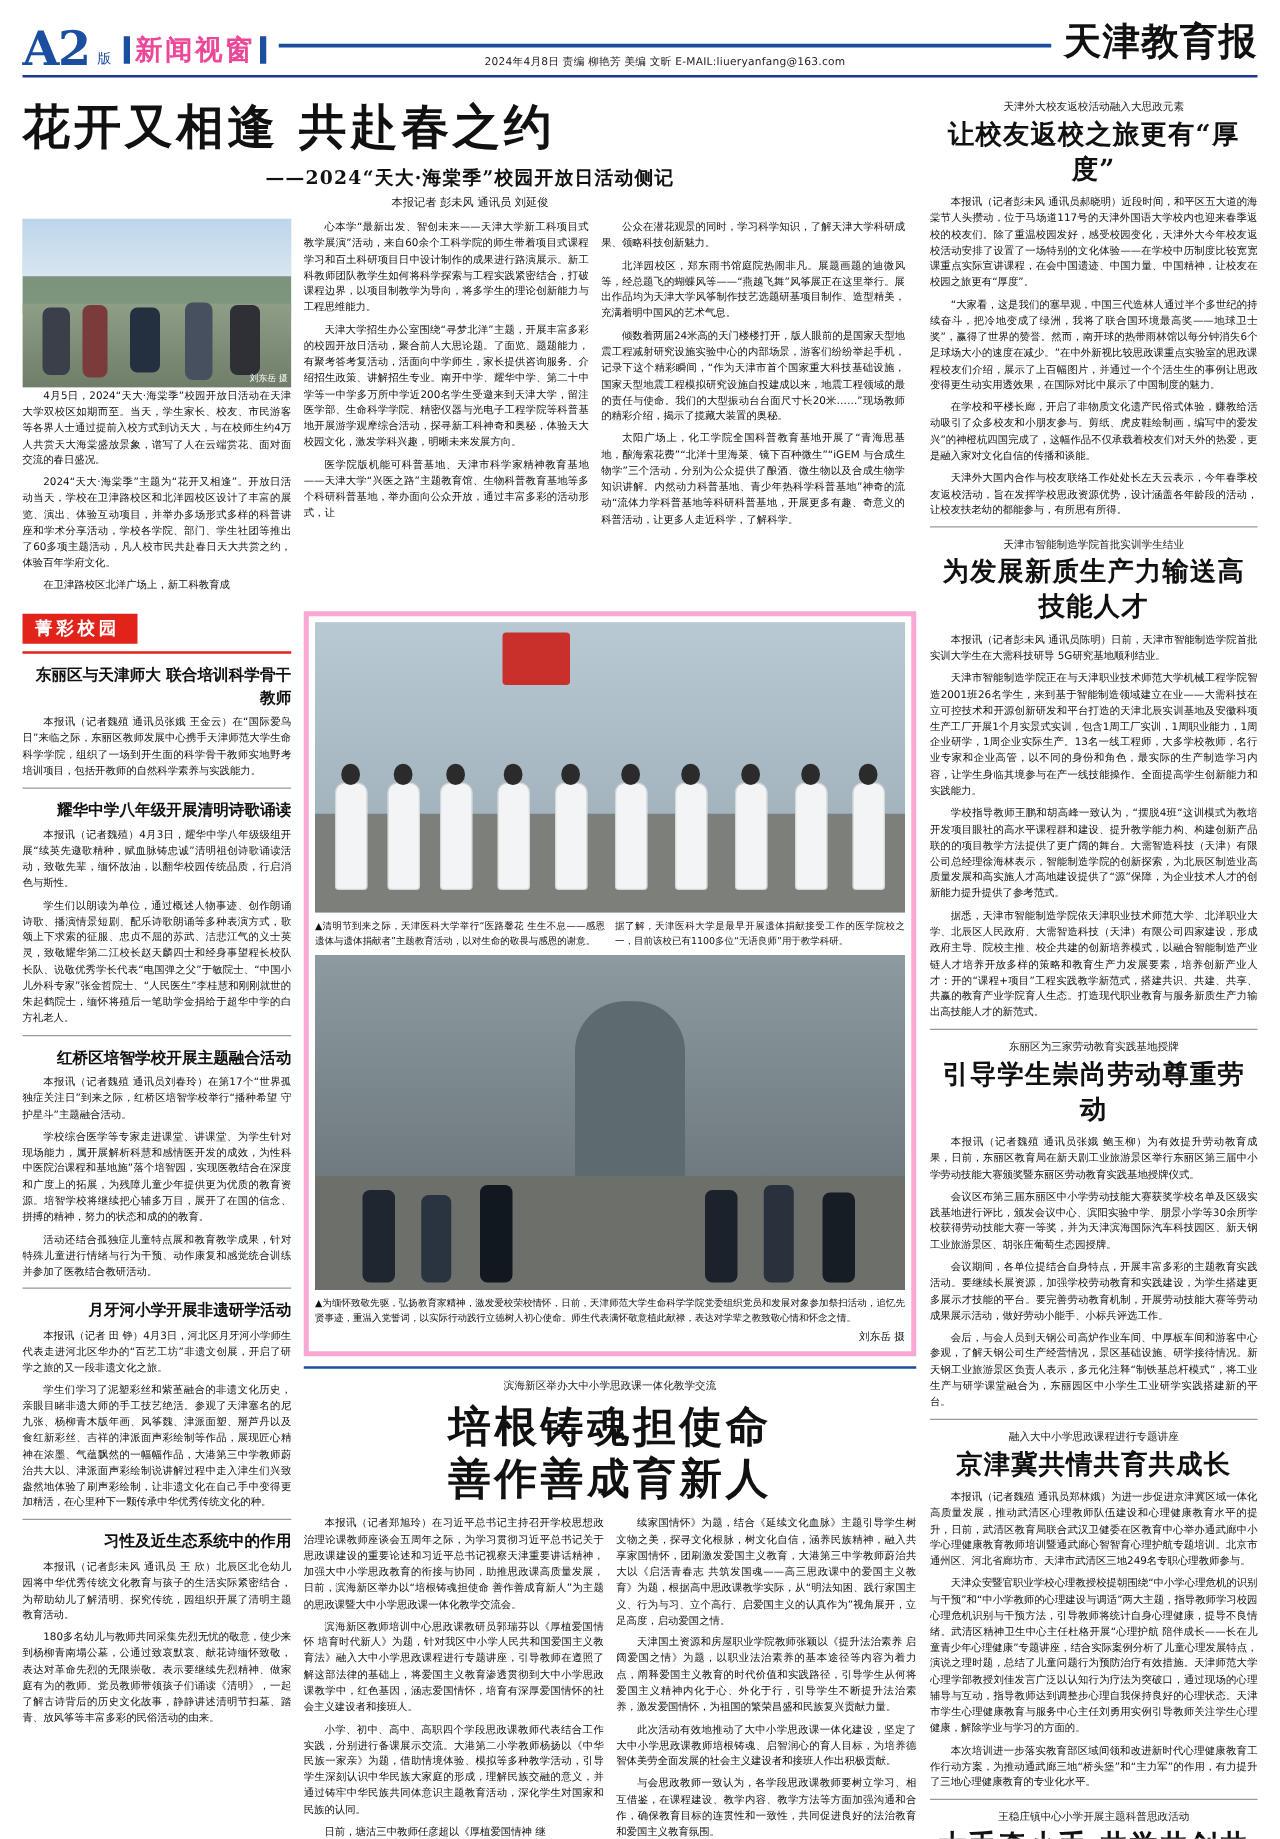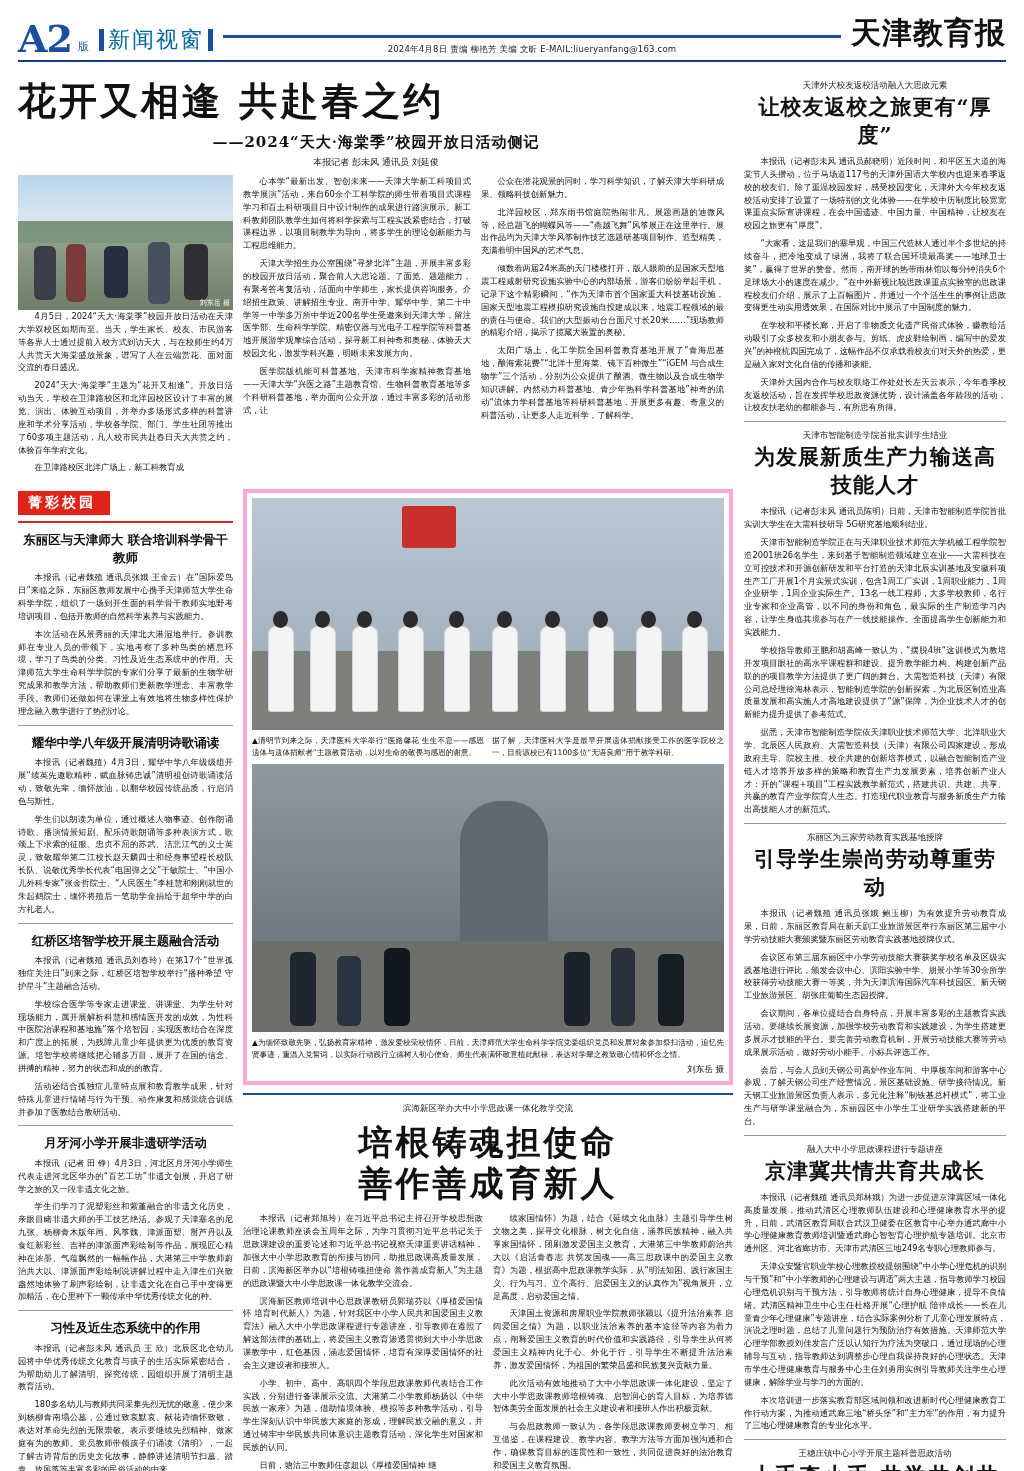--- a/index.html
+++ b/index.html
@@ -13,21 +13,21 @@
   }
   .page{position:relative;width:1024px;height:1471px;box-sizing:border-box;padding:0 18px;}
 
   
   .masthead{display:flex;align-items:flex-end;height:58px;border-bottom:2px solid #1a3a8f;padding-bottom:2px;}
   .mh-left{display:flex;align-items:flex-end;gap:6px;}
   .mh-a2{font-family:"DejaVu Serif","Liberation Serif",serif;font-size:38px;font-weight:bold;color:#1a4fa0;letter-spacing:-1px;line-height:1;}
   .mh-ban{font-size:11px;color:#1a4fa0;align-self:flex-end;padding-bottom:4px;}
   .mh-col{display:flex;align-items:center;gap:4px;padding-bottom:3px;margin-left:4px;}
   .bluebar{width:5px;height:22px;background:#1a4fa0;}
-  .mh-sec{font-family:"DejaVu Serif","Liberation Serif",serif;font-size:22px;font-weight:normal;color:#0369a1;letter-spacing:2px;}
+  .mh-sec{font-family:"DejaVu Serif","Liberation Serif",serif;font-size:22px;font-weight:bold;color:#ec4899;letter-spacing:2px;}
   .mh-mid{flex:1;display:flex;flex-direction:column;justify-content:flex-end;padding:0 10px 2px 10px;}
   .mh-rule{height:3px;background:#1a4fa0;margin-bottom:6px;}
   .mh-meta{font-size:8.5px;color:#222;text-align:center;letter-spacing:0.2px;}
   .mh-right{font-family:"DejaVu Serif","Liberation Serif",serif;font-size:30px;font-weight:bold;color:#111;letter-spacing:1px;padding-bottom:4px;margin-top:36px;}
 
   
   .content{display:flex;gap:10px;margin-top:10px;}
   .col-right{width:265px;}
 
   
@@ -40,21 +40,21 @@
   .photo{position:relative;background:#c9d6cf;overflow:hidden;}
   .photo .cap{position:absolute;bottom:2px;right:3px;font-size:7px;color:#fff;}
 
   p.body{font-size:8.3px;line-height:1.55;text-align:justify;margin:0 0 5px;color:#111;text-indent:2em;}
   p.body.first{text-indent:2em;}
 
   
   .tag{display:inline-block;background:#e2231a;color:#fff;font-family:"DejaVu Serif","Liberation Serif",serif;font-size:14px;font-weight:bold;padding:3px 14px 3px 10px;letter-spacing:3px;margin:8px 0 6px;}
   .tagwrap{border-bottom:2px solid #e2231a;margin-bottom:6px;}
 
-  .sub-h{font-family:"DejaVu Serif","Liberation Serif",serif;font-size:12.5px;font-weight:bold;text-align:center;line-height:1.4;margin:8px 0 5px;}
+  .sub-h{font-family:"DejaVu Serif","Liberation Serif",serif;font-size:12.5px;font-weight:bold;text-align:right;line-height:1.4;margin:8px 0 5px;}
   .kicker{font-size:8.5px;text-align:center;color:#222;margin:8px 0 1px;}
   .bighead{font-family:"DejaVu Serif","Liberation Serif",serif;font-size:21px;font-weight:bold;text-align:center;margin:1px 0 6px;letter-spacing:1px;}
   .bighead.lg{font-size:23px;}
 
   .hr-thin{height:1px;background:#999;margin:7px 0;}
   .hr-blue{height:2px;background:#1a4fa0;margin:8px 0;}
 
   
   .midbox{border:4px solid #f9a8d4;padding:5px;margin-top:6px;}
   .midphoto{width:100%;height:232px;background:#8fa9b8;position:relative;overflow:hidden;}
@@ -145,21 +145,20 @@
 
         <div style="width:215px;">
           <div class="tagwrap">
             <span class="tag">菁彩校园</span>
           </div>
 
           <div>
             <div class="sub-h">东丽区与天津师大
 联合培训科学骨干教师</div>
             <p class="body">本报讯（记者魏殖 通讯员张娥 王金云）在“国际爱鸟日”来临之际，东丽区教师发展中心携手天津师范大学生命科学学院，组织了一场到开生面的科学骨干教师实地野考培训项目，包括开教师的自然科学素养与实践能力。</p>
-            <p class="body">本次活动在风景秀丽的天津北大港湿地举行。参训教师在专业人员的带领下，实地考察了多种鸟类的栖息环境，学习了鸟类的分类、习性及近生态系统中的作用。天津师范大学生命科学学院的专家们分享了最新的生物学研究成果和教学方法，帮助教师们更新教学理念、丰富教学手段。教师们还做如何在课堂上有效地将生物多样性保护理念融入教学进行了热烈讨论。</p>
           </div>
           <div class="hr-thin"></div>
 
           <div>
             <div class="sub-h">耀华中学八年级开展清明诗歌诵读</div>
             <p class="body">本报讯（记者魏殖）4月3日，耀华中学八年级级组开展“续英先邀歌精种，赋血脉铸忠诚”清明祖创诗歌诵读活动，致敬先辈，缅怀故油，以翻华校园传统品质，行启消色与斯性。</p>
             <p class="body">学生们以朗读为单位，通过概述人物事迹、创作朗诵诗歌、播演情景短剧、配乐诗歌朗诵等多种表演方式，歌颂上下求索的征服、忠贞不屈的苏武、洁悲江气的义士英灵，致敬耀华第二江校长赵天麟四士和经身事望程长校队长队、说敬优秀学长代表“电国弹之父”于敏院士、“中国小儿外科专家”张金哲院士、“人民医生”李桂慧和刚刚就世的朱起鹤院士，缅怀将殖后一笔助学金捐给于超华中学的白方礼老人。</p>
           </div>
           <div class="hr-thin"></div>
 

